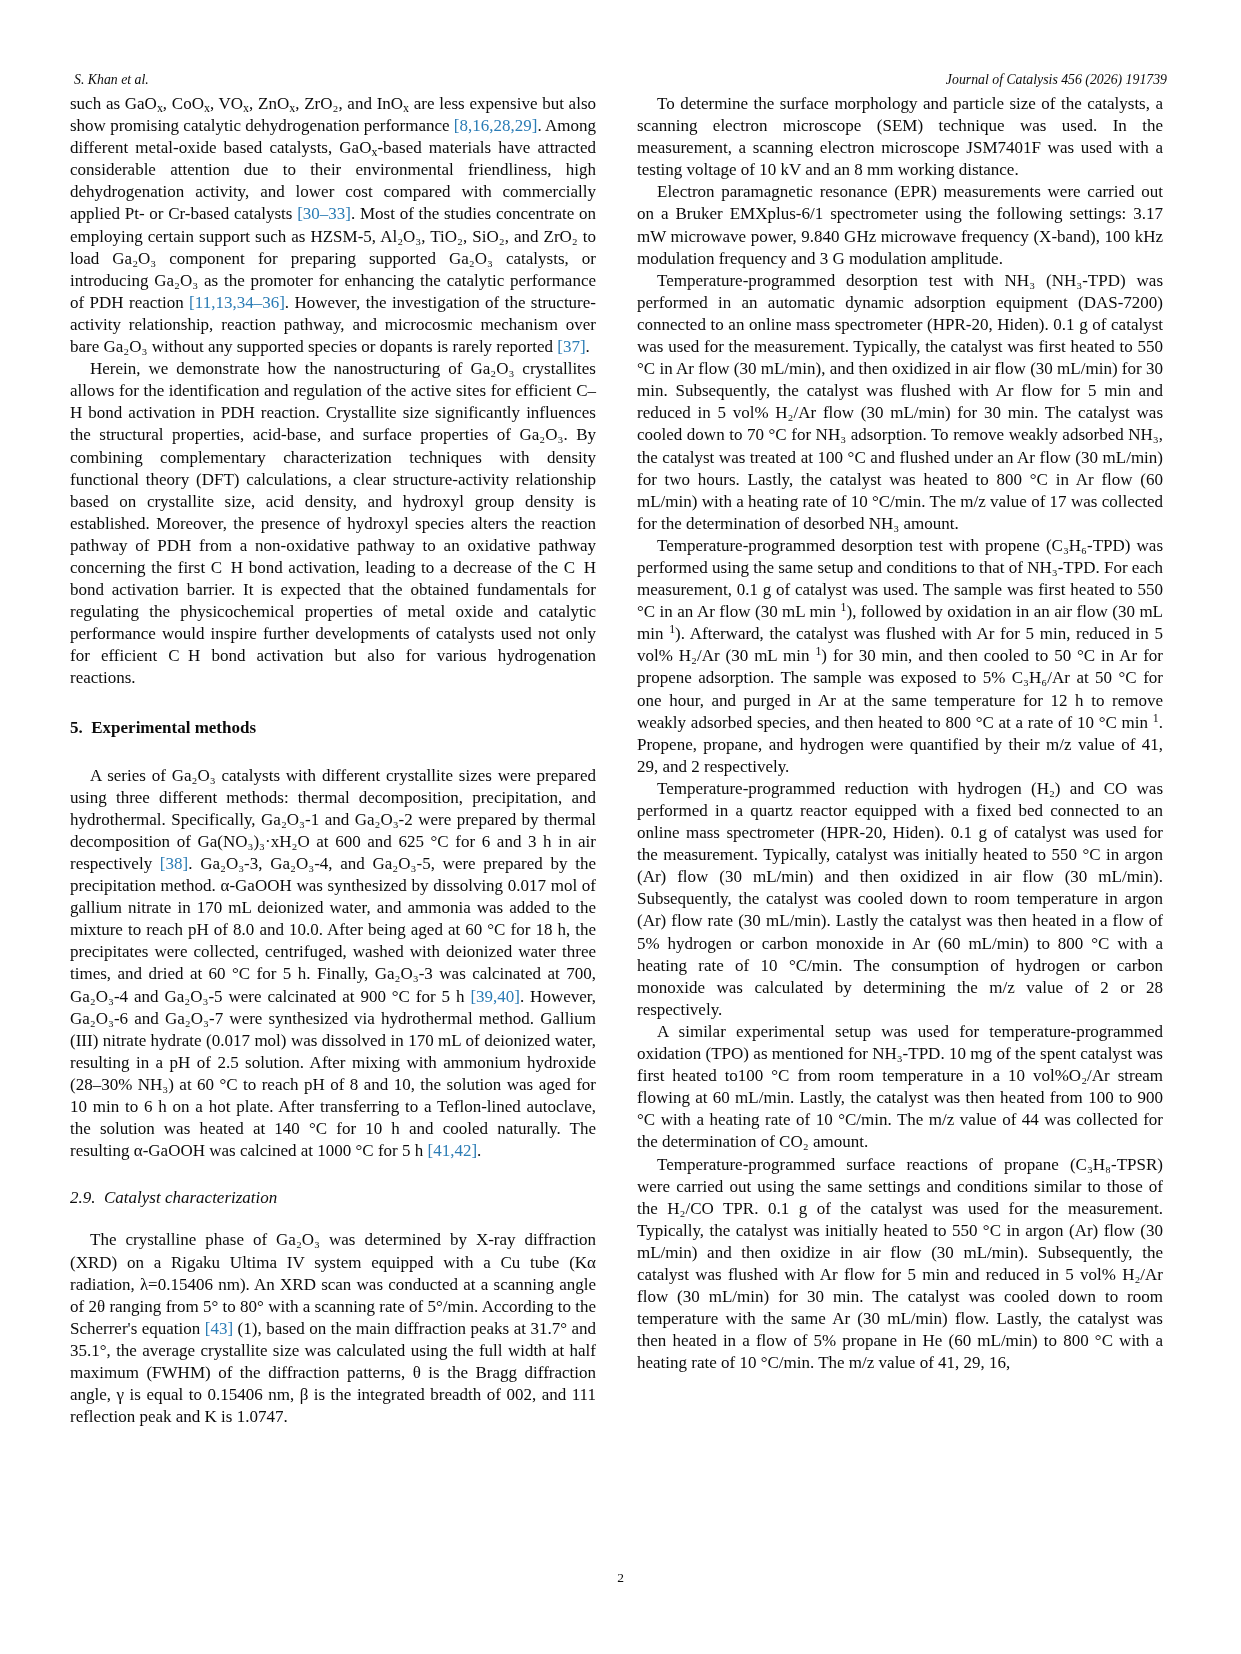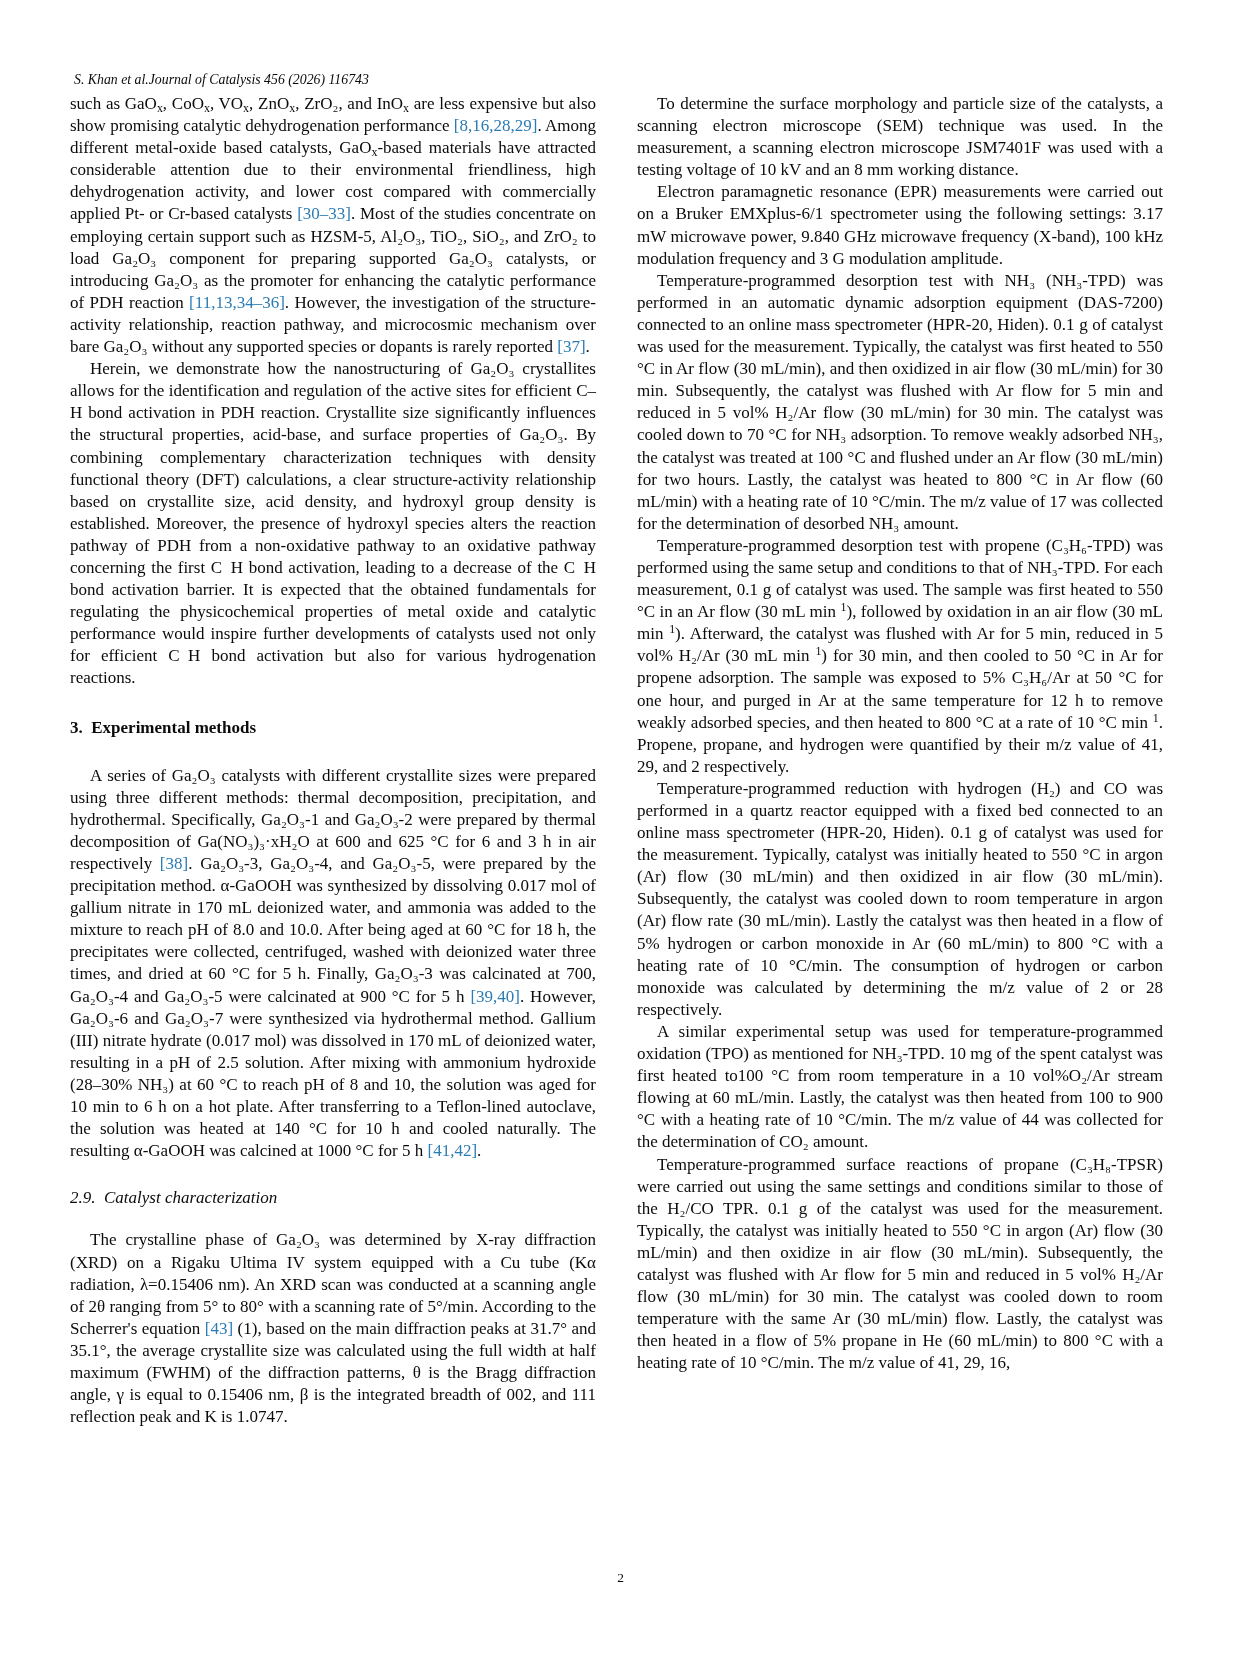--- a/index.html
+++ b/index.html
@@ -8,21 +8,21 @@
   body {
     width: 1241px; height: 1654px;
     background: var(--bg-color);
     color: var(--text-color);
     font-family: "Liberation Serif", "DejaVu Serif", serif;
     position: relative;
     overflow: hidden;
   }
   .running-header {
     position: absolute; top: 72px; left: 74px; right: 74px;
-    display: flex; 
+    display: flex; justify-content: space-between;
     font-style: italic; font-size: 13.8px; line-height: 16px;
   }
   .columns {
     position: absolute; top: 93px; left: 70px; width: 1093px;
     display: flex; justify-content: space-between;
   }
   .col {
     width: 526px;
     font-size: 17px; line-height: 22.1px;
     text-align: justify;
@@ -38,28 +38,28 @@
   .page-number {
     position: absolute; top: 1570px; left: 0; width: 100%;
     text-align: center; font-size: 13.5px;
   }
 </style>
 </head>
 <body>
 
 <div class="running-header">
   <span>S. Khan et al.</span>
-  <span>Journal of Catalysis 456 (2026) 116743</span>
+  <span>Journal of Catalysis 456 (2026) 191739</span>
 </div>
 
 <div class="columns">
   <div class="col">
       <p class="para">such as GaO<sub>x</sub>, CoO<sub>x</sub>, VO<sub>x</sub>, ZnO<sub>x</sub>, ZrO₂, and InO<sub>x</sub> are less expensive but also show promising catalytic dehydrogenation performance <span class="cite">[8,16,28,29]</span>. Among different metal-oxide based catalysts, GaO<sub>x</sub>-based materials have attracted considerable attention due to their environmental friendliness, high dehydrogenation activity, and lower cost compared with commercially applied Pt- or Cr-based catalysts <span class="cite">[30–33]</span>. Most of the studies concentrate on employing certain support such as HZSM-5, Al₂O₃, TiO₂, SiO₂, and ZrO₂ to load Ga₂O₃ component for preparing supported Ga₂O₃ catalysts, or introducing Ga₂O₃ as the promoter for enhancing the catalytic performance of PDH reaction <span class="cite">[11,13,34–36]</span>. However, the investigation of the structure-activity relationship, reaction pathway, and microcosmic mechanism over bare Ga₂O₃ without any supported species or dopants is rarely reported <span class="cite">[37]</span>.</p>
       <p class="para indent">Herein, we demonstrate how the nanostructuring of Ga₂O₃ crystallites allows for the identification and regulation of the active sites for efficient C–H bond activation in PDH reaction. Crystallite size significantly influences the structural properties, acid-base, and surface properties of Ga₂O₃. By combining complementary characterization techniques with density functional theory (DFT) calculations, a clear structure-activity relationship based on crystallite size, acid density, and hydroxyl group density is established. Moreover, the presence of hydroxyl species alters the reaction pathway of PDH from a non-oxidative pathway to an oxidative pathway concerning the first C H bond activation, leading to a decrease of the C H bond activation barrier. It is expected that the obtained fundamentals for regulating the physicochemical properties of metal oxide and catalytic performance would inspire further developments of catalysts used not only for efficient C H bond activation but also for various hydrogenation reactions.</p>
-      <div class="h-bold">3. Experimental methods</div>
+      <div class="h-bold">5. Experimental methods</div>
       <p class="para indent">A series of Ga₂O₃ catalysts with different crystallite sizes were prepared using three different methods: thermal decomposition, precipitation, and hydrothermal. Specifically, Ga₂O₃-1 and Ga₂O₃-2 were prepared by thermal decomposition of Ga(NO₃)₃·xH₂O at 600 and 625 °C for 6 and 3 h in air respectively <span class="cite">[38]</span>. Ga₂O₃-3, Ga₂O₃-4, and Ga₂O₃-5, were prepared by the precipitation method. α-GaOOH was synthesized by dissolving 0.017 mol of gallium nitrate in 170 mL deionized water, and ammonia was added to the mixture to reach pH of 8.0 and 10.0. After being aged at 60 °C for 18 h, the precipitates were collected, centrifuged, washed with deionized water three times, and dried at 60 °C for 5 h. Finally, Ga₂O₃-3 was calcinated at 700, Ga₂O₃-4 and Ga₂O₃-5 were calcinated at 900 °C for 5 h <span class="cite">[39,40]</span>. However, Ga₂O₃-6 and Ga₂O₃-7 were synthesized via hydrothermal method. Gallium (III) nitrate hydrate (0.017 mol) was dissolved in 170 mL of deionized water, resulting in a pH of 2.5 solution. After mixing with ammonium hydroxide (28–30% NH₃) at 60 °C to reach pH of 8 and 10, the solution was aged for 10 min to 6 h on a hot plate. After transferring to a Teflon-lined autoclave, the solution was heated at 140 °C for 10 h and cooled naturally. The resulting α-GaOOH was calcined at 1000 °C for 5 h <span class="cite">[41,42]</span>.</p>
       <div class="h-italic">2.9. Catalyst characterization</div>
       <p class="para indent">The crystalline phase of Ga₂O₃ was determined by X-ray diffraction (XRD) on a Rigaku Ultima IV system equipped with a Cu tube (Kα radiation, λ=0.15406 nm). An XRD scan was conducted at a scanning angle of 2θ ranging from 5° to 80° with a scanning rate of 5°/min. According to the Scherrer's equation <span class="cite">[43]</span> (1), based on the main diffraction peaks at 31.7° and 35.1°, the average crystallite size was calculated using the full width at half maximum (FWHM) of the diffraction patterns, θ is the Bragg diffraction angle, γ is equal to 0.15406 nm, β is the integrated breadth of 002, and 111 reflection peak and K is 1.0747.</p>
     </div>
   <div class="col">
       <p class="para indent">To determine the surface morphology and particle size of the catalysts, a scanning electron microscope (SEM) technique was used. In the measurement, a scanning electron microscope JSM7401F was used with a testing voltage of 10 kV and an 8 mm working distance.</p>
       <p class="para indent">Electron paramagnetic resonance (EPR) measurements were carried out on a Bruker EMXplus-6/1 spectrometer using the following settings: 3.17 mW microwave power, 9.840 GHz microwave frequency (X-band), 100 kHz modulation frequency and 3 G modulation amplitude.</p>
       <p class="para indent">Temperature-programmed desorption test with NH₃ (NH₃-TPD) was performed in an automatic dynamic adsorption equipment (DAS-7200) connected to an online mass spectrometer (HPR-20, Hiden). 0.1 g of catalyst was used for the measurement. Typically, the catalyst was first heated to 550 °C in Ar flow (30 mL/min), and then oxidized in air flow (30 mL/min) for 30 min. Subsequently, the catalyst was flushed with Ar flow for 5 min and reduced in 5 vol% H₂/Ar flow (30 mL/min) for 30 min. The catalyst was cooled down to 70 °C for NH₃ adsorption. To remove weakly adsorbed NH₃, the catalyst was treated at 100 °C and flushed under an Ar flow (30 mL/min) for two hours. Lastly, the catalyst was heated to 800 °C in Ar flow (60 mL/min) with a heating rate of 10 °C/min. The m/z value of 17 was collected for the determination of desorbed NH₃ amount.</p>
       <p class="para indent">Temperature-programmed desorption test with propene (C₃H₆-TPD) was performed using the same setup and conditions to that of NH₃-TPD. For each measurement, 0.1 g of catalyst was used. The sample was first heated to 550 °C in an Ar flow (30 mL min <sup>1</sup>), followed by oxidation in an air flow (30 mL min <sup>1</sup>). Afterward, the catalyst was flushed with Ar for 5 min, reduced in 5 vol% H₂/Ar (30 mL min <sup>1</sup>) for 30 min, and then cooled to 50 °C in Ar for propene adsorption. The sample was exposed to 5% C₃H₆/Ar at 50 °C for one hour, and purged in Ar at the same temperature for 12 h to remove weakly adsorbed species, and then heated to 800 °C at a rate of 10 °C min <sup>1</sup>. Propene, propane, and hydrogen were quantified by their m/z value of 41, 29, and 2 respectively.</p>
       <p class="para indent">Temperature-programmed reduction with hydrogen (H₂) and CO was performed in a quartz reactor equipped with a fixed bed connected to an online mass spectrometer (HPR-20, Hiden). 0.1 g of catalyst was used for the measurement. Typically, catalyst was initially heated to 550 °C in argon (Ar) flow (30 mL/min) and then oxidized in air flow (30 mL/min). Subsequently, the catalyst was cooled down to room temperature in argon (Ar) flow rate (30 mL/min). Lastly the catalyst was then heated in a flow of 5% hydrogen or carbon monoxide in Ar (60 mL/min) to 800 °C with a heating rate of 10 °C/min. The consumption of hydrogen or carbon monoxide was calculated by determining the m/z value of 2 or 28 respectively.</p>

